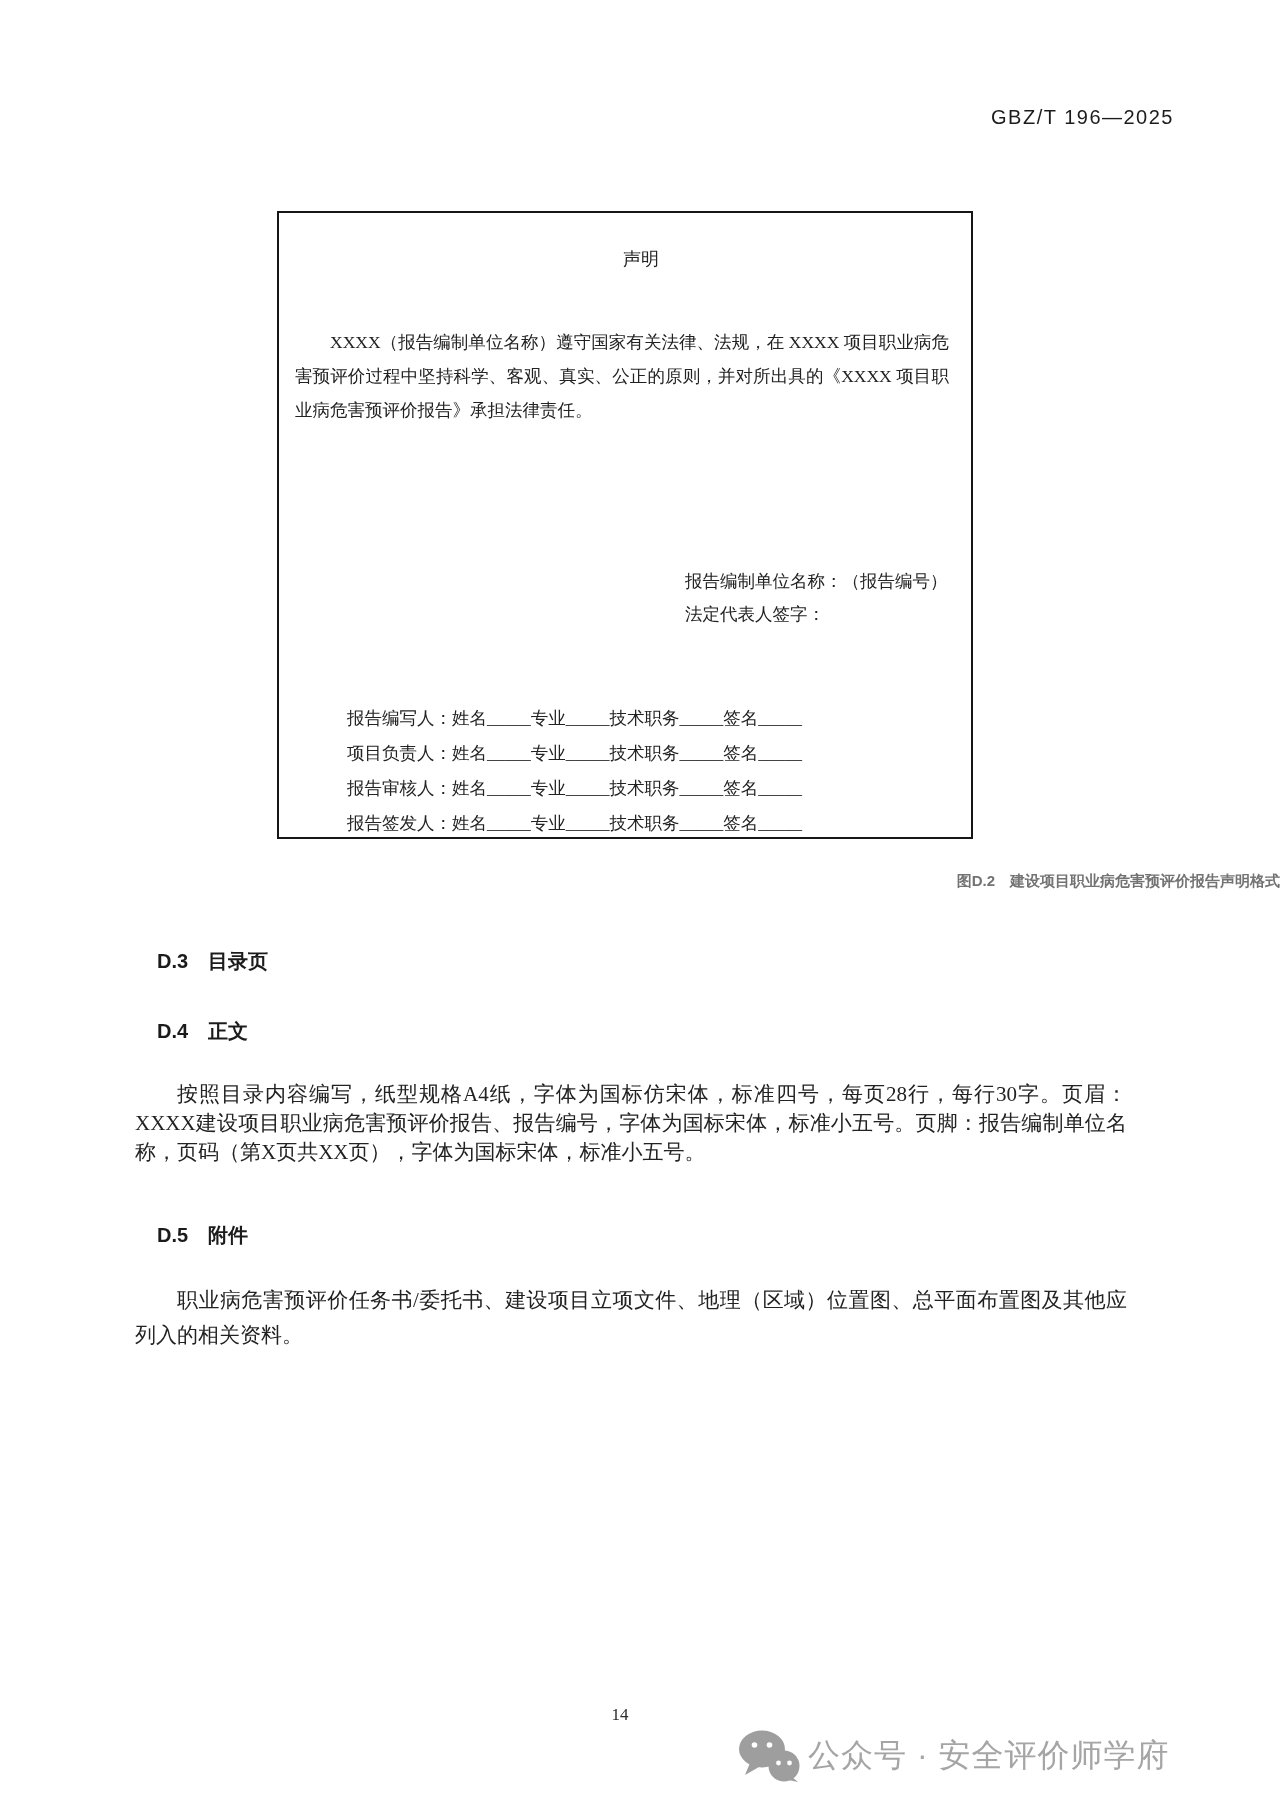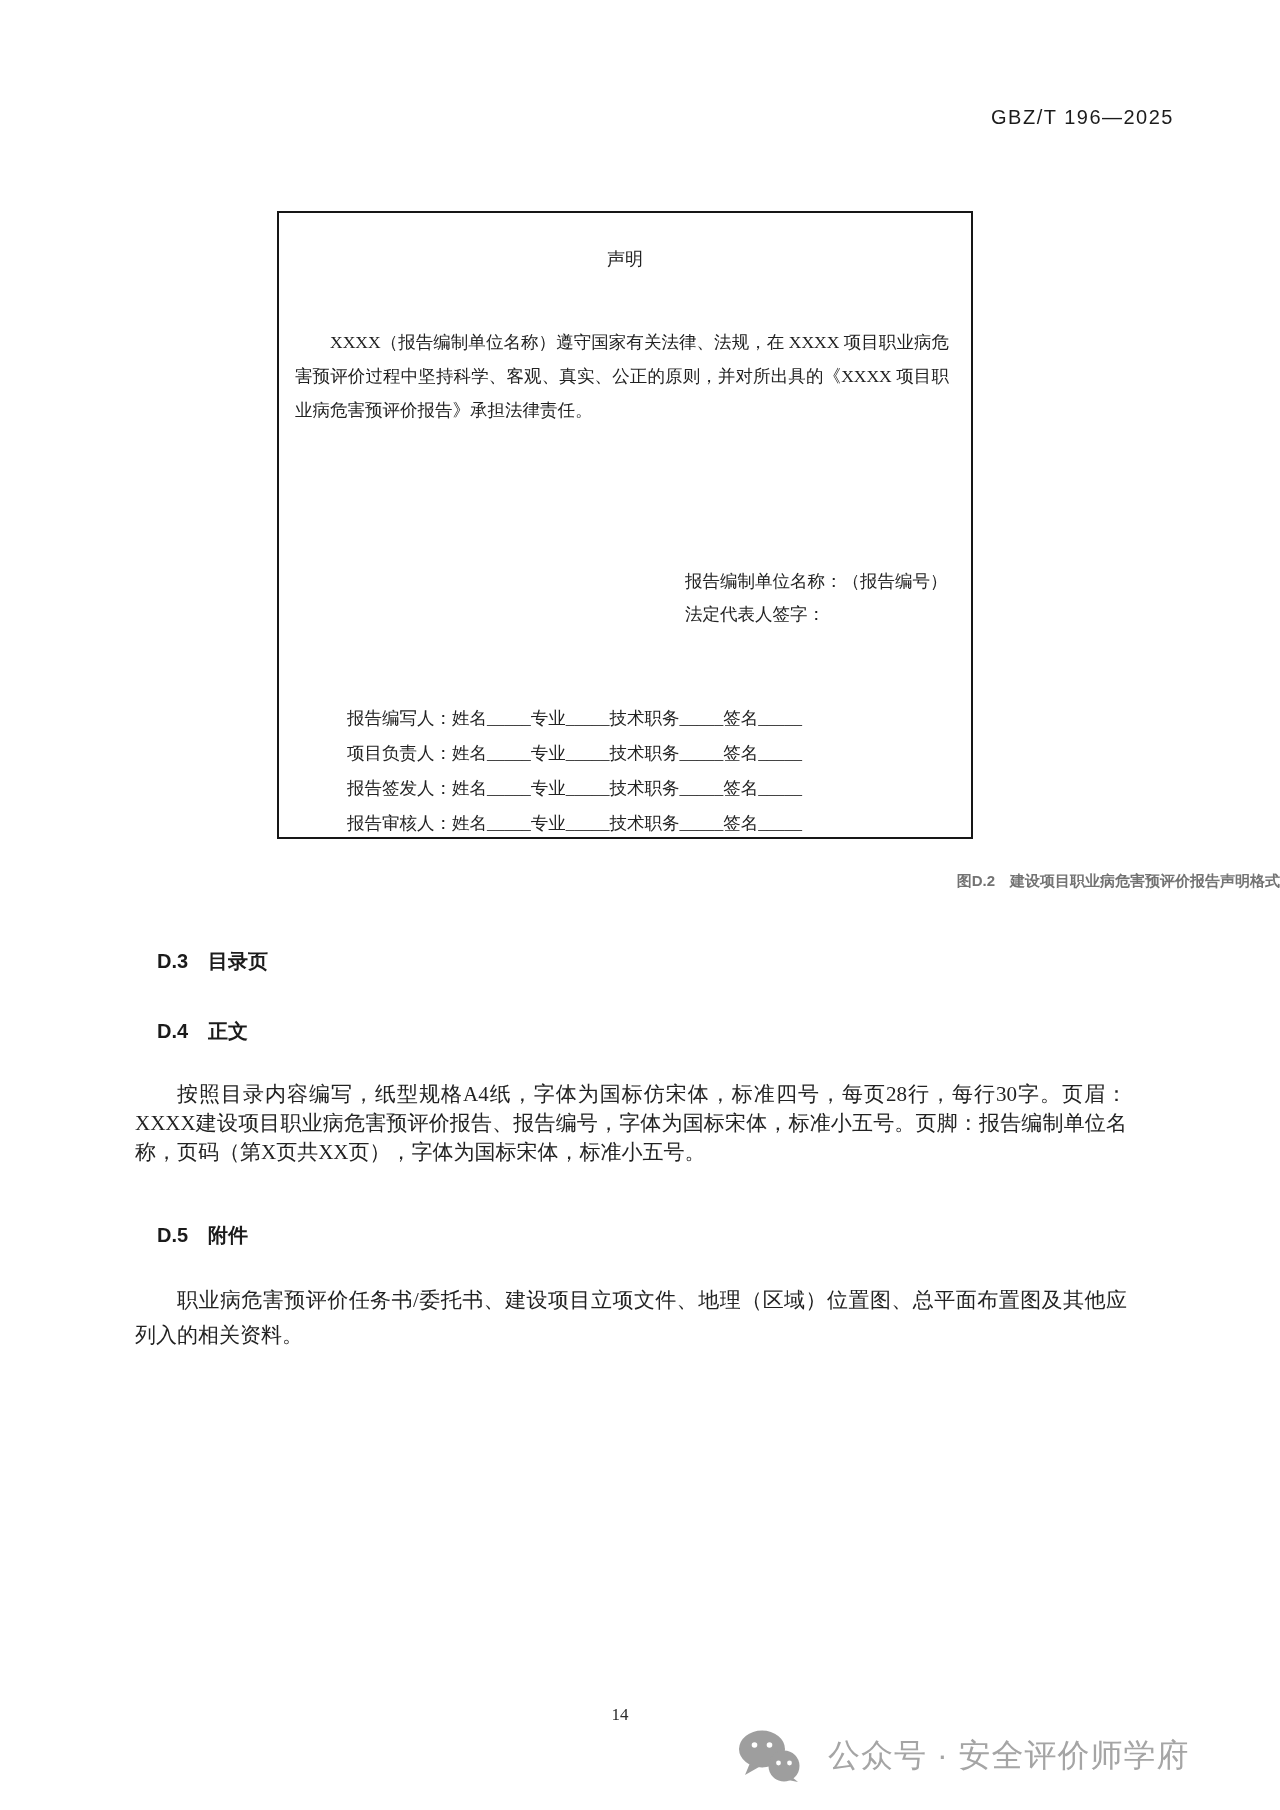--- a/index.html
+++ b/index.html
@@ -17,21 +17,21 @@
     font-size:20px; letter-spacing:1.5px; color:#1c1c1c;
   }
   .decl-box {
     position:absolute; left:277px; top:211px;
     width:696px; height:628px;
     border:2px solid #161616;
     box-sizing:border-box;
   }
   .decl-title {
     position:absolute; top:34px; left:0; width:100%;
-    text-align:center; font-size:18px; color:#222;
+    text-align:center; font-size:18px; color:#222;padding-left:16px;
   }
   .decl-body {
     position:absolute; top:112px; left:16px; width:654px;
     margin:0;
     font-size:17.5px; line-height:34px;
     text-align:justify; text-indent:2em; color:#222;
   }
   .decl-sign {
     position:absolute; top:352px; left:406px;
     font-size:17.5px; line-height:33px; color:#222;
@@ -63,21 +63,21 @@
     text-align:justify; text-indent:2em; color:#222;
   }
   #p-d4 { top:1080px; }
   #p-d5 { top:1283px; line-height:35px; }
   .page-number {
     position:absolute; top:1705px; left:0; width:1240px;
     text-align:center; font-size:17px; color:#2a2a2a;
   }
   .watermark {
     position:absolute; left:738px; top:1730px;
-    display:flex; align-items:center; gap:28px;
+    display:flex; align-items:center; gap:8px;
     color:#a5a5a5;
   }
   .watermark-text {
     font-family:"Liberation Sans","DejaVu Sans",sans-serif;
     font-size:32px; letter-spacing:1px; white-space:nowrap;
   }
   .wechat-icon { display:block; }
 </style>
 </head>
 <body>
@@ -89,22 +89,22 @@
   <div class="decl-box">
     <div class="decl-title">声明</div>
     <p class="decl-body">XXXX（报告编制单位名称）遵守国家有关法律、法规，在 XXXX 项目职业病危害预评价过程中坚持科学、客观、真实、公正的原则，并对所出具的《XXXX 项目职业病危害预评价报告》承担法律责任。</p>
     <div class="decl-sign">
       <div>报告编制单位名称：（报告编号）</div>
       <div>法定代表人签字：</div>
     </div>
     <div class="signer-rows">
       <div class="signer-row">报告编写人：姓名_____专业_____技术职务_____签名_____</div>
       <div class="signer-row">项目负责人：姓名_____专业_____技术职务_____签名_____</div>
+      <div class="signer-row">报告审核人：姓名_____专业_____技术职务_____签名_____</div>
       <div class="signer-row">报告签发人：姓名_____专业_____技术职务_____签名_____</div>
-      <div class="signer-row">报告审核人：姓名_____专业_____技术职务_____签名_____</div>
     </div>
   </div>
 
   <div class="figure-caption">图D.2　建设项目职业病危害预评价报告声明格式</div>
 
   <h2 class="sec-h" id="h-d3">D.3　目录页</h2>
 
   <h2 class="sec-h" id="h-d4">D.4　正文</h2>
   <p class="body-para" id="p-d4">按照目录内容编写，纸型规格A4纸，字体为国标仿宋体，标准四号，每页28行，每行30字。页眉：XXXX建设项目职业病危害预评价报告、报告编号，字体为国标宋体，标准小五号。页脚：报告编制单位名称，页码（第X页共XX页），字体为国标宋体，标准小五号。</p>
 

